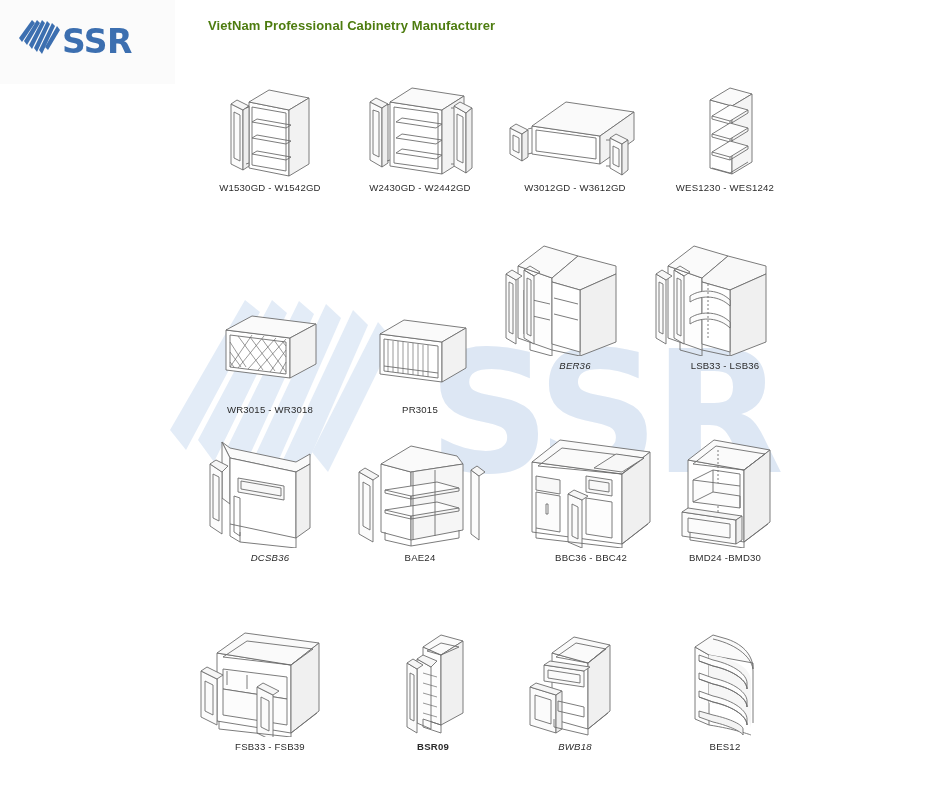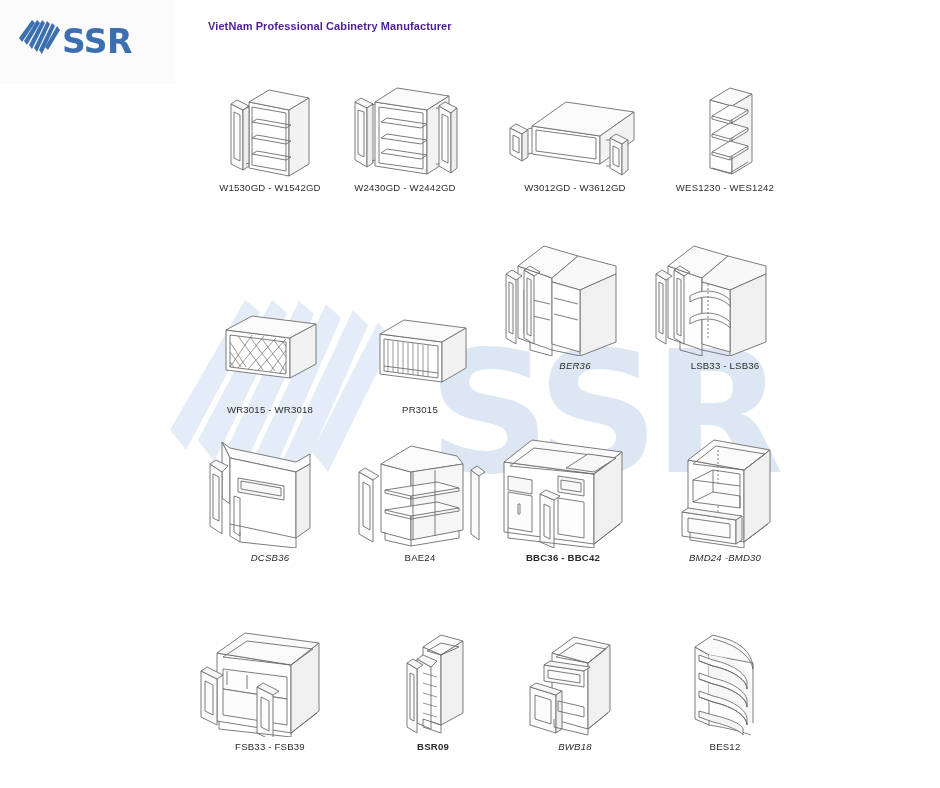--- a/index.html
+++ b/index.html
@@ -21,21 +21,21 @@
   #logo-mark{position:absolute;left:16px;top:16px;width:48px;height:44px;}
   #logo-text{
     position:absolute;left:62px;top:22px;
     font-size:33px;font-weight:bold;letter-spacing:-0.5px;
     color:#3c6fb0;font-family:"DejaVu Sans", sans-serif;
   }
 
   
   #header{position:absolute;left:208px;top:15px;}
   #header .hline{
-    font-size:11px;font-weight:bold;color:#4c1d95;
+    font-size:13px;font-weight:bold;color:#4d7c0f;
     line-height:22px;letter-spacing:0.1px;
     white-space:nowrap;
   }
 
   
   #watermark{
     position:absolute;left:150px;top:280px;
     width:640px;height:220px;
     pointer-events:none;opacity:1;
   }
@@ -119,21 +119,21 @@
             <path d="M38 30 L44 26 L44 86 L38 90 Z" fill="#eeeeee"></path>
             <path d="M29 32 L29 78 L35 81 L35 35 Z"></path>
 
             <path d="M41 28 L44 27 M41 84 L44 83"></path>
           </g>
         </svg>
       </div>
       <div class="caption">W1530GD - W1542GD</div>
     </div>
 
-    <div class="cell" style="left:150px;">
+    <div class="cell" style="left:165px;">
       <div class="art">
         <svg width="140" height="98" viewBox="0 0 140 98">
           <g fill="none" stroke="#6d6d6d" stroke-width="0.9" stroke-linejoin="round">
             <path d="M40 22 L40 86 L92 94 L92 30 Z" fill="#ffffff"></path>
             <path d="M40 22 L62 8 L114 16 L92 30 Z" fill="#fafafa"></path>
             <path d="M92 30 L114 16 L114 80 L92 94 Z" fill="#f2f2f2"></path>
             <path d="M44 27 L44 83 L88 89 L88 33 Z"></path>
             <path d="M46 42 L86 48 M46 42 L52 38 L92 44 L86 48"></path>
             <path d="M46 58 L86 64 M46 58 L52 54 L92 60 L86 64"></path>
             <path d="M46 73 L86 79 M46 73 L52 69 L92 75 L86 79"></path>
@@ -346,21 +346,21 @@
             <path d="M126 42 L126 106 L134 112 L134 48 Z" fill="#fbfbfb"></path>
             <path d="M126 42 L132 38 L140 44 L134 48 Z" fill="#f6f6f6"></path>
 
             <path d="M40 104 L40 112 L66 118 L66 112 M66 118 L114 110 L114 102"></path>
           </g>
         </svg>
       </div>
       <div class="caption">BAE24</div>
     </div>
 
-    <div class="cell" style="left:308px;font-weight:bold;">
+    <div class="cell" style="left:336px;">
       <div class="art">
         <svg width="150" height="120" viewBox="0 0 150 120">
           <g fill="none" stroke="#6d6d6d" stroke-width="0.9" stroke-linejoin="round">
             <path d="M16 34 L16 104 L106 116 L106 46 Z" fill="#ffffff"></path>
             <path d="M16 34 L44 12 L134 24 L106 46 Z" fill="#fafafa"></path>
             <path d="M106 46 L134 24 L134 94 L106 116 Z" fill="#f0f0f0"></path>
 
             <path d="M22 38 L46 20 L128 30 L106 46 Z"></path>
             <path d="M78 40 L100 26 L128 30 L106 44 Z" fill="#f7f7f7"></path>
 
@@ -378,21 +378,21 @@
 
             <path d="M70 70 L70 106 L96 110 L96 74 Z" fill="#fdfdfd"></path>
 
             <path d="M20 100 L20 110 L106 120 L106 116 M106 116 L132 96"></path>
           </g>
         </svg>
       </div>
       <div class="caption">BBC36 - BBC42</div>
     </div>
 
-    <div class="cell" style="left:470px;font-style:italic;">
+    <div class="cell" style="left:470px;">
       <div class="art">
         <svg width="130" height="120" viewBox="0 0 130 120">
           <g fill="none" stroke="#6d6d6d" stroke-width="0.9" stroke-linejoin="round">
             <path d="M28 32 L28 104 L84 114 L84 42 Z" fill="#ffffff"></path>
             <path d="M28 32 L54 12 L110 22 L84 42 Z" fill="#fafafa"></path>
             <path d="M84 42 L110 22 L110 94 L84 114 Z" fill="#f0f0f0"></path>
             <path d="M33 36 L56 18 L105 26 L84 42 Z"></path>
             <path d="M58 22 L58 104" stroke-dasharray="2,2"></path>
 
             <path d="M33 52 L33 74 L80 80 L80 58 Z" fill="#fcfcfc"></path>

